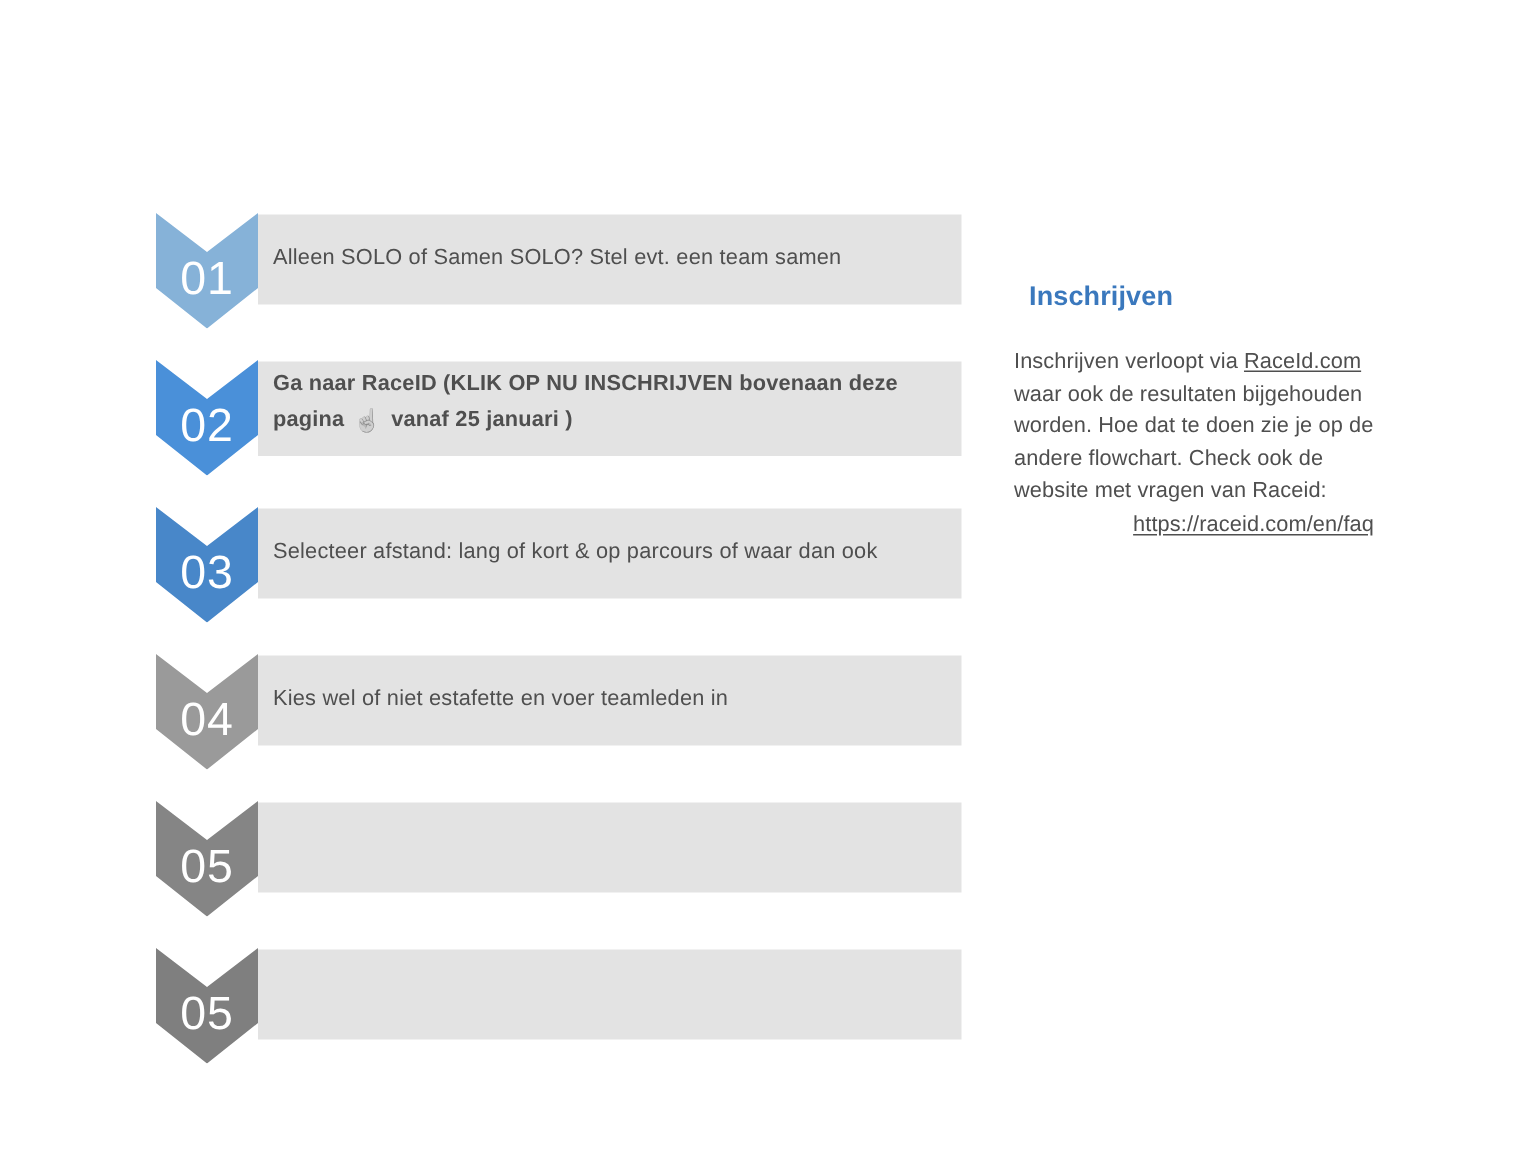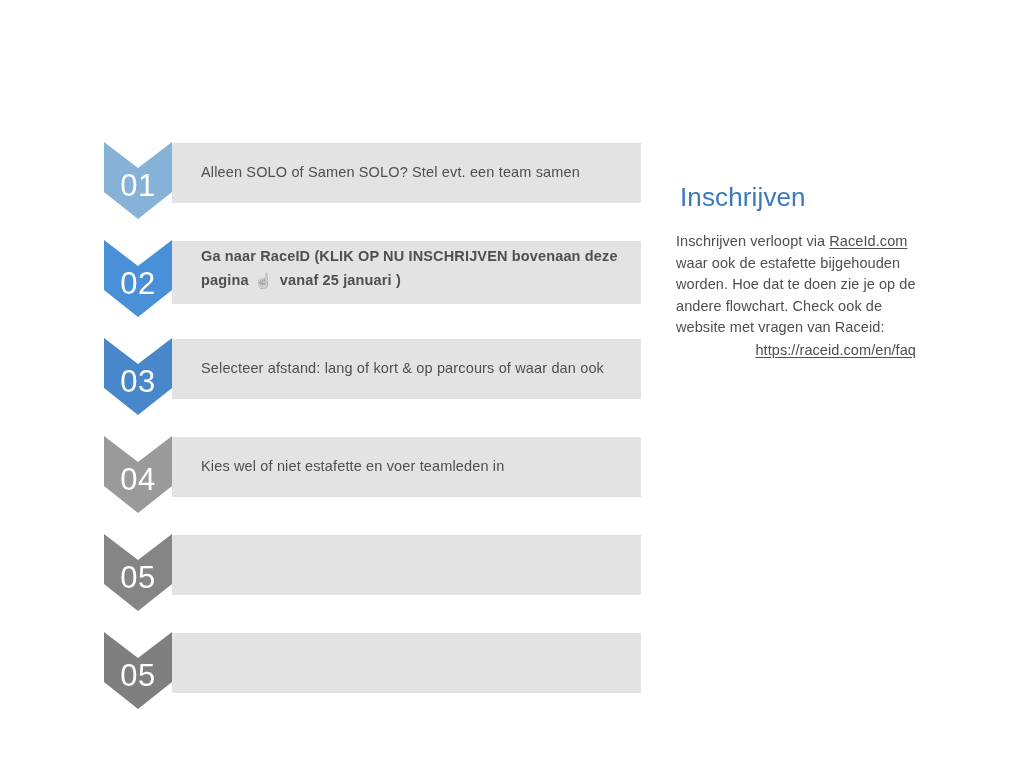--- a/index.html
+++ b/index.html
@@ -55,21 +55,20 @@
     left: 78px;
     top: 0;
     width: 440px;
     height: 60px;
     display: flex;
     align-items: center;
     font-size: 14.5px;
     line-height: 24px;
     color: #4f4f4f;
     letter-spacing: 0.01em;
-    margin-left: 19px;
   }
   .step-bar-label.two-line {
     align-items: flex-start;
     padding-top: 4px;
     box-sizing: border-box;
   }
 
   .chev {
     position: absolute;
     left: 0;
@@ -105,26 +104,26 @@
 
   
   #side {
     position: absolute;
     left: 672px;
     top: 183px;
     width: 240px;
   }
 
   #side-title {
-    font-size: 26px;
+    font-size: 18px;
     line-height: 28px;
     color: #3a78bd;
-    font-weight: 400;
+    font-weight: 700;
     letter-spacing: 0.005em;
-    margin: 0 0 20px 4px;
+    margin: 0 0 20px 10px;
   }
 
   #side-body {
     font-size: 14.5px;
     line-height: 21.5px;
     color: #4f4f4f;
     letter-spacing: 0.005em;
   }
 
   .inline-link {
@@ -216,18 +215,18 @@
         </svg>
       </div>
       <div class="chev-num">05</div>
     </div>
 
   </div>
 
   <div id="side">
     <h2 id="side-title" style="color: rgb(58, 120, 189);">Inschrijven</h2>
     <div id="side-body">
-      <span>Inschrijven verloopt via </span><a class="inline-link" href="#">RaceId.com</a><span> waar ook de estafette bijgehouden worden. Hoe dat te doen zie je op de andere flowchart. Check ook de website met vragen van Raceid:</span>
+      <span>Inschrijven verloopt via </span><a class="inline-link" href="#">RaceId.com</a><span> waar ook de resultaten bijgehouden worden. Hoe dat te doen zie je op de andere flowchart. Check ook de website met vragen van Raceid:</span>
       <a id="side-url" href="#">https://raceid.com/en/faq</a>
     </div>
   </div>
 
 </div>
 
 </body></html>

